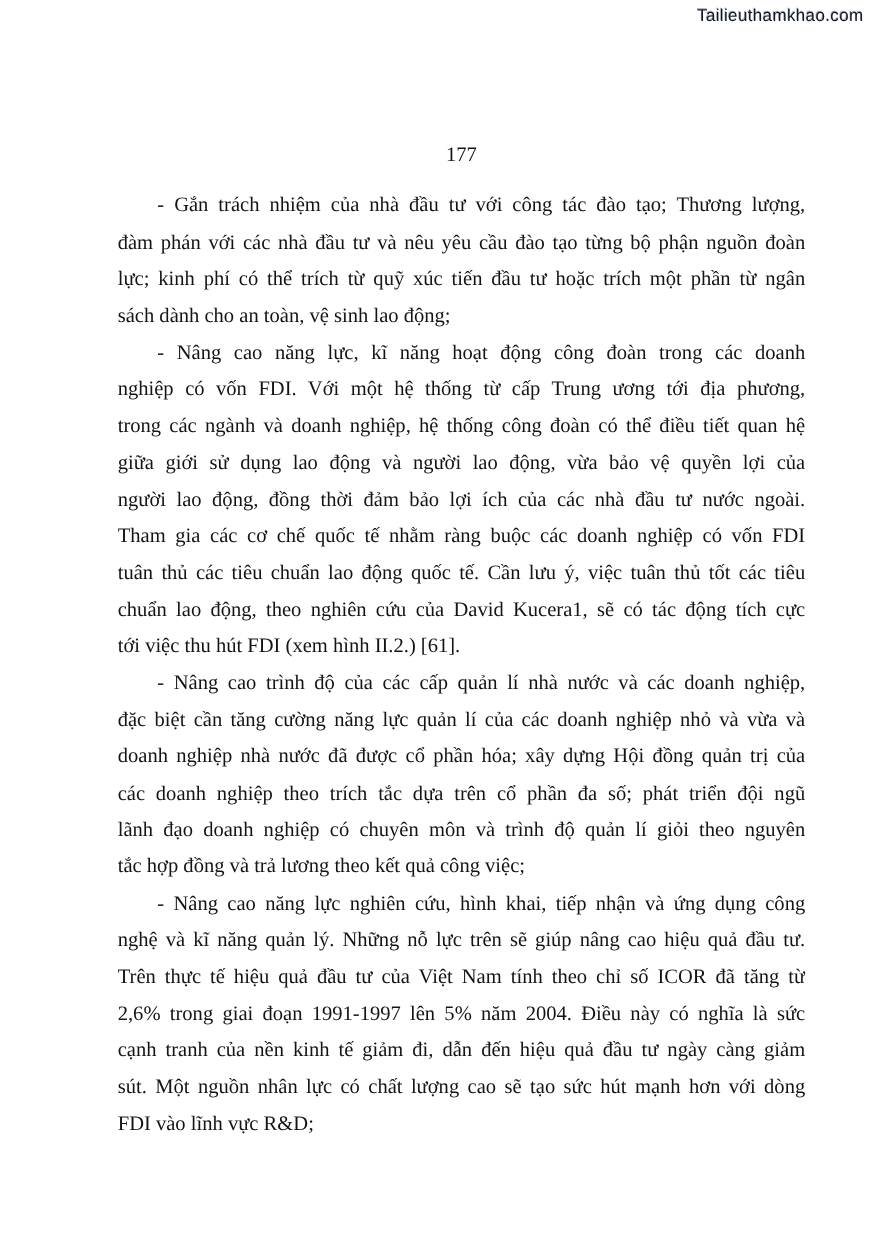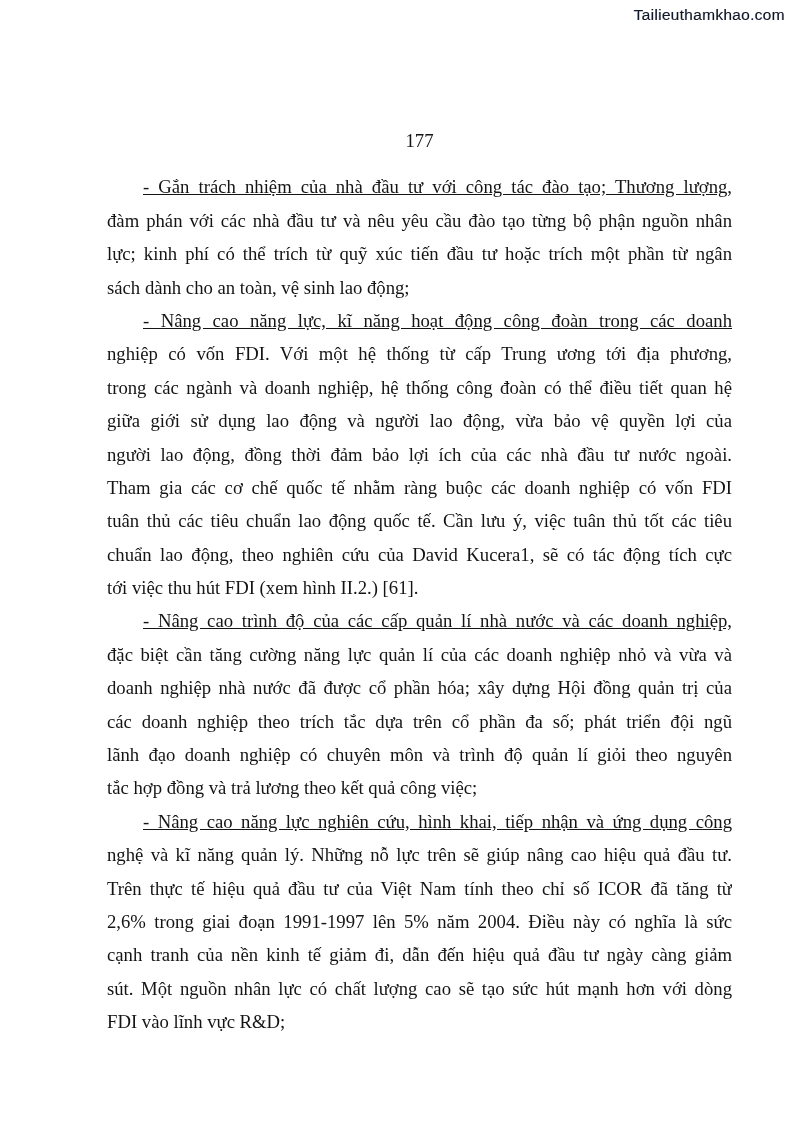--- a/index.html
+++ b/index.html
@@ -49,37 +49,36 @@
   }
   .line {
     text-align: justify;
     text-align-last: justify;
     white-space: normal;
     overflow: hidden;
     height: 33.4px;
   }
   .line.first {
     text-indent: 36px;
-    text-decoration: underline;
   }
   .line.last {
     text-align-last: left;
   }
 </style>
 </head>
 <body>
 
 <div class="watermark">Tailieuthamkhao.com</div>
 
 <div class="page">
   <div class="page-number">177</div>
   <div class="content" id="content">
       <div class="para">
         <div class="line first">- Gắn trách nhiệm của nhà đầu tư với công tác đào tạo; Thương lượng,</div>
-        <div class="line">đàm phán với các nhà đầu tư và nêu yêu cầu đào tạo từng bộ phận nguồn nhân</div>
+        <div class="line">đàm phán với các nhà đầu tư và nêu yêu cầu đào tạo từng bộ phận nguồn đoàn</div>
         <div class="line">lực; kinh phí có thể trích từ quỹ xúc tiến đầu tư hoặc trích một phần từ ngân</div>
         <div class="line last">sách dành cho an toàn, vệ sinh lao động;</div>
       </div>
       <div class="para">
         <div class="line first">- Nâng cao năng lực, kĩ năng hoạt động công đoàn trong các doanh</div>
         <div class="line">nghiệp có vốn FDI. Với một hệ thống từ cấp Trung ương tới địa phương,</div>
         <div class="line">trong các ngành và doanh nghiệp, hệ thống công đoàn có thể điều tiết quan hệ</div>
         <div class="line">giữa giới sử dụng lao động và người lao động, vừa bảo vệ quyền lợi của</div>
         <div class="line">người lao động, đồng thời đảm bảo lợi ích của các nhà đầu tư nước ngoài.</div>
         <div class="line">Tham gia các cơ chế quốc tế nhằm ràng buộc các doanh nghiệp có vốn FDI</div>

